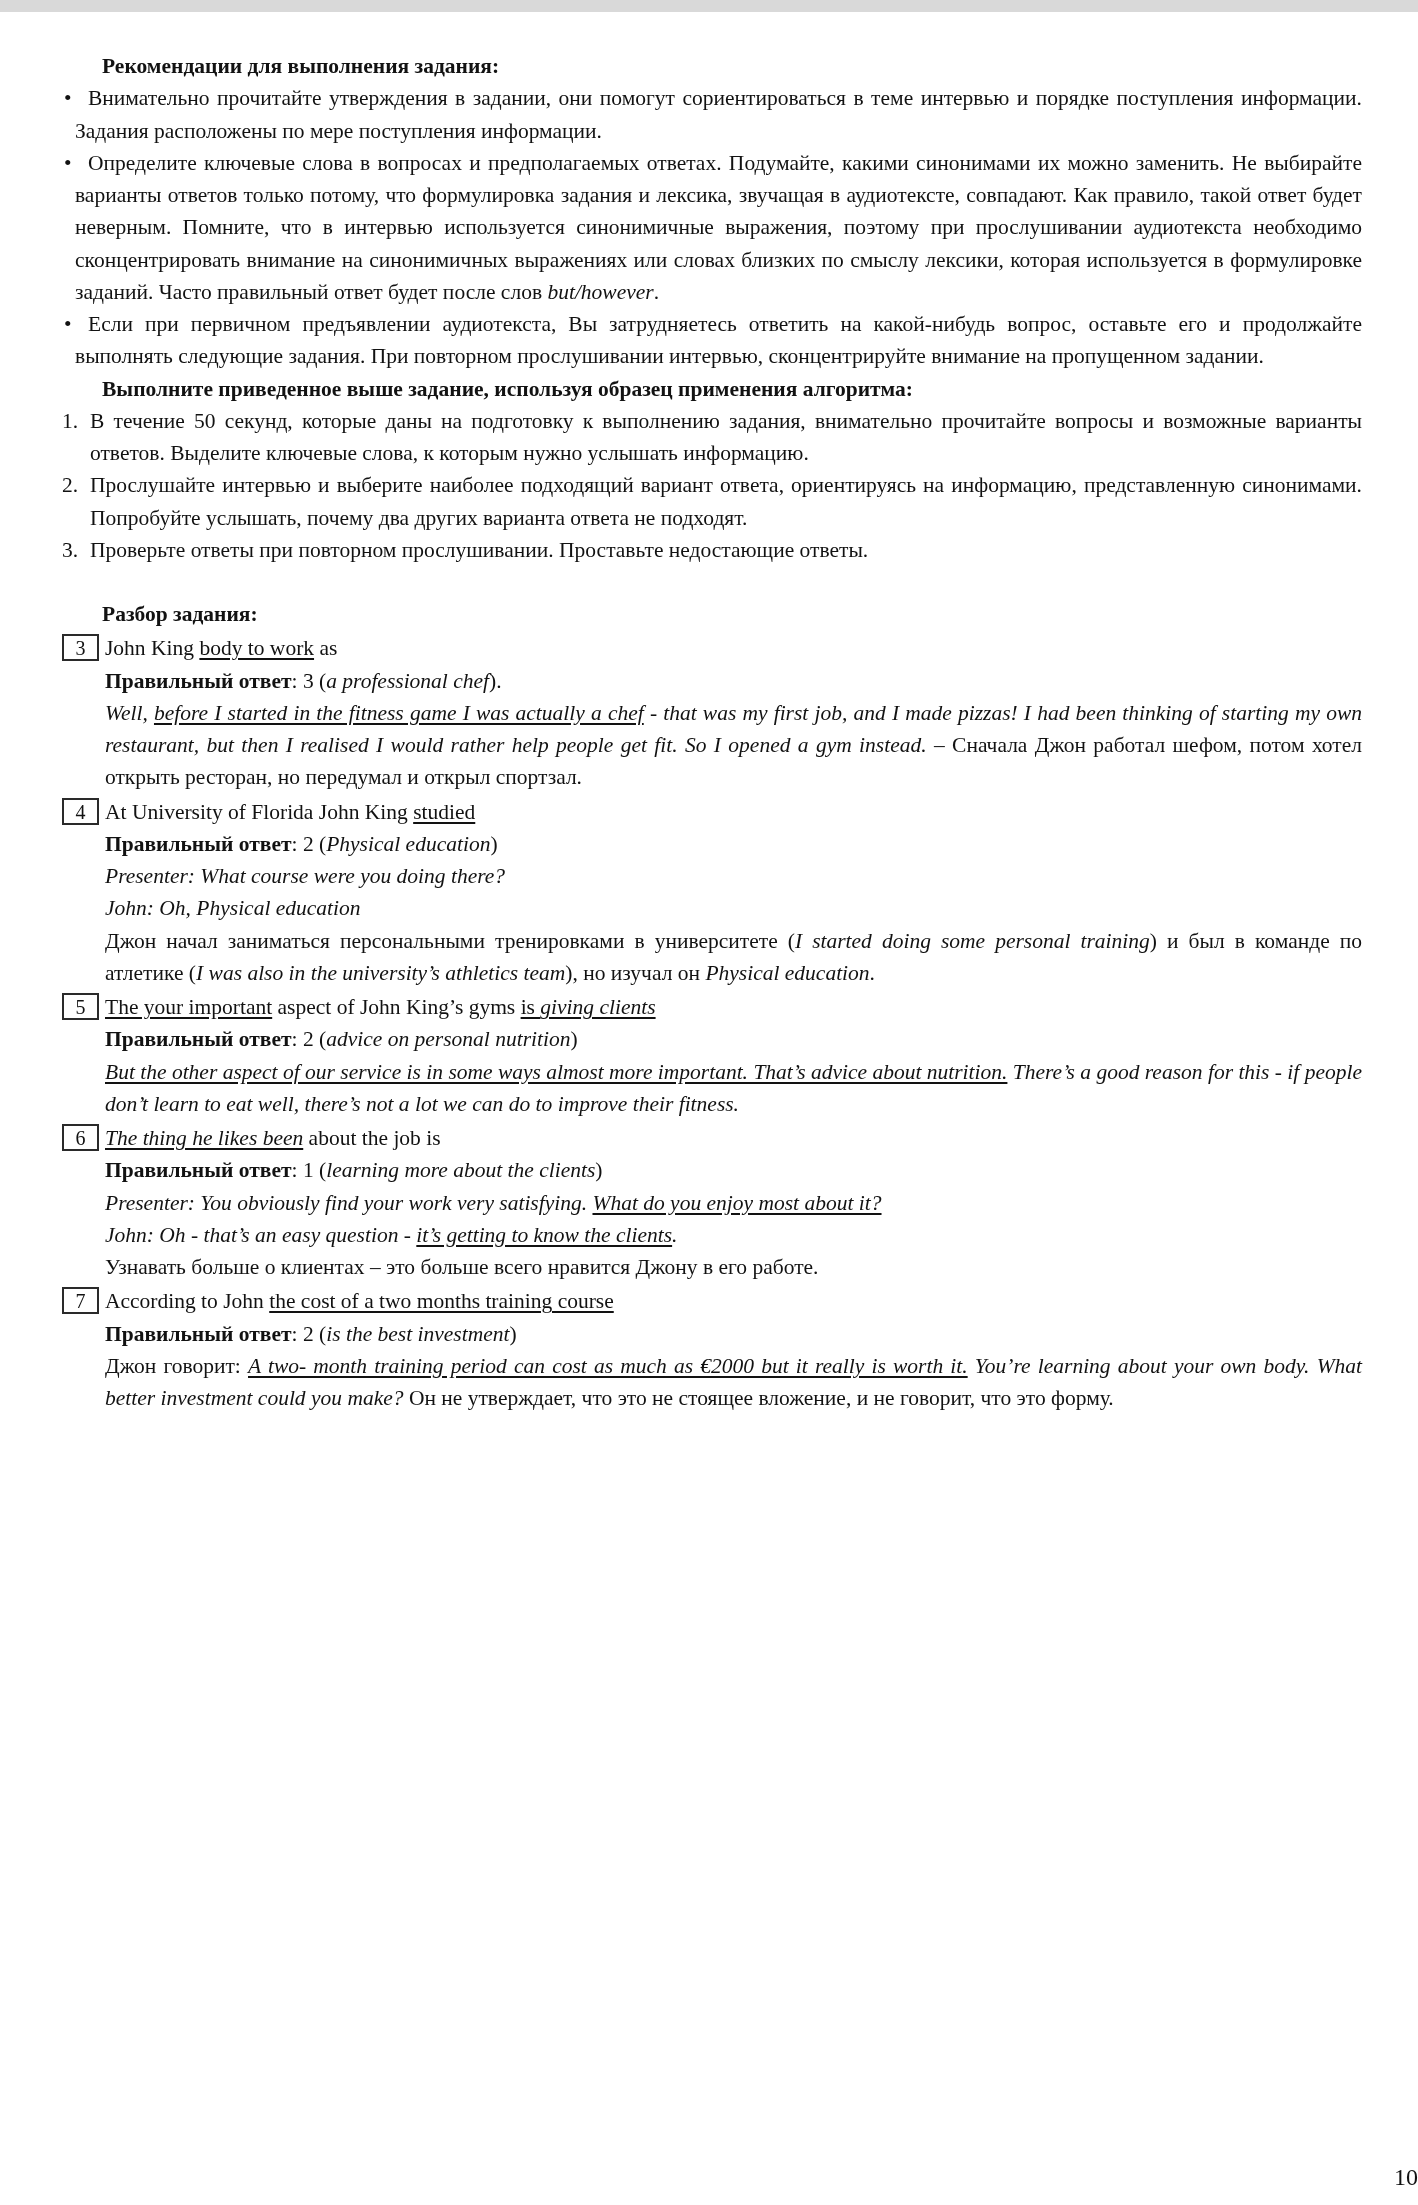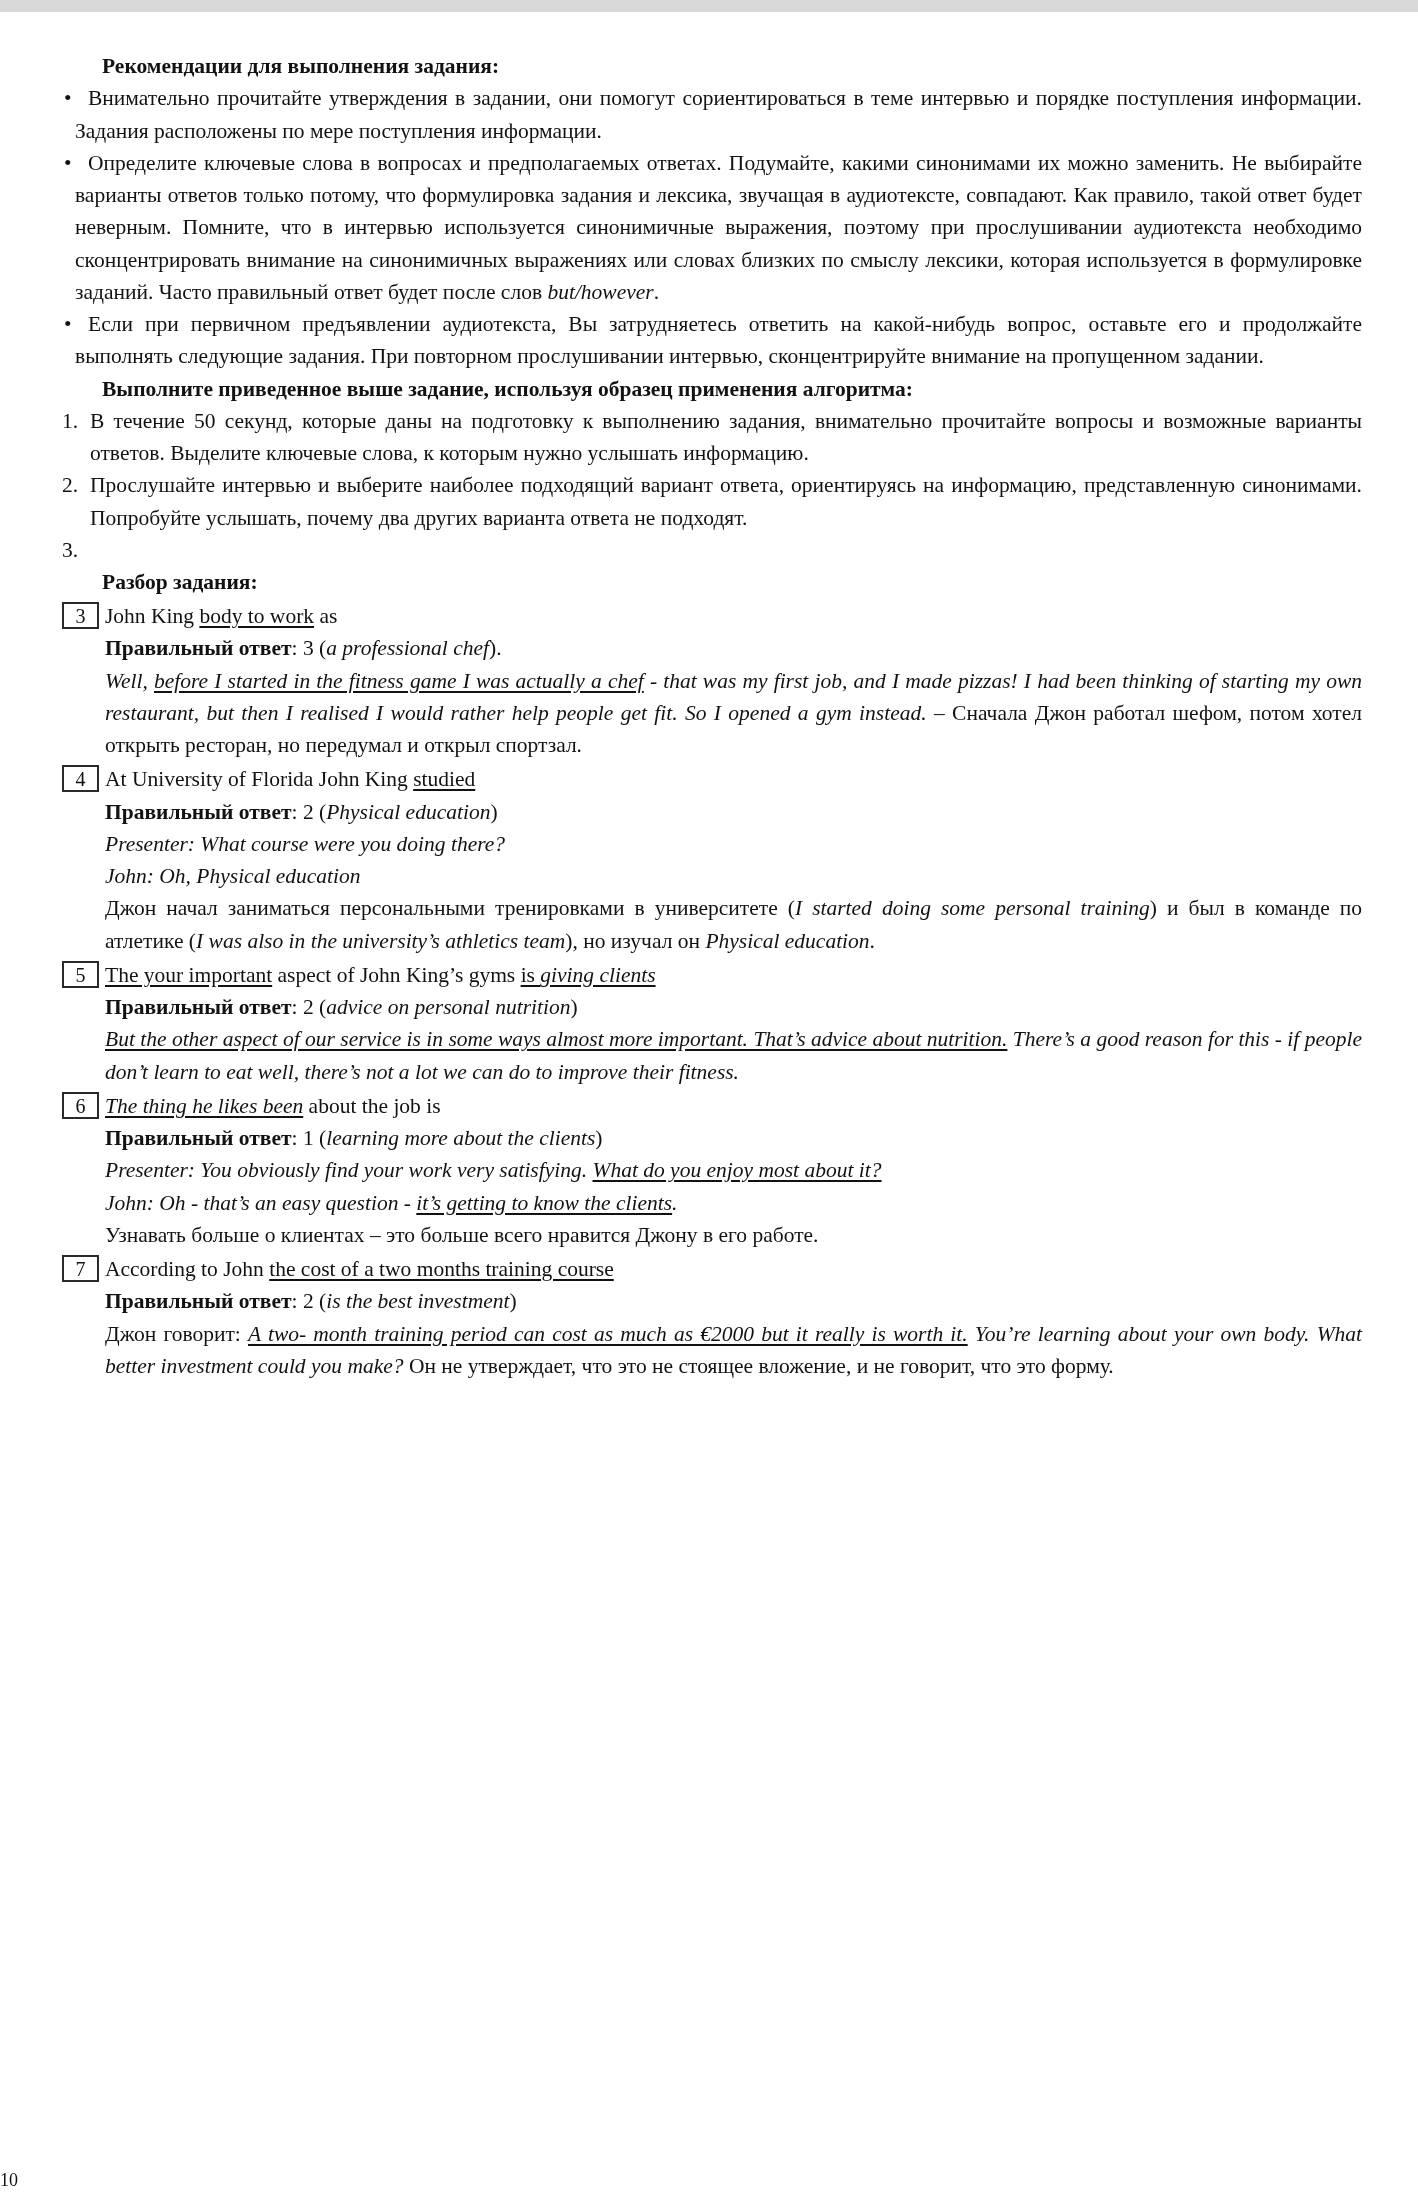--- a/index.html
+++ b/index.html
@@ -23,37 +23,37 @@
   .numbox{
     position:absolute;left:0;top:2px;width:37px;height:27px;line-height:25px;
     border:2px solid #2a2a2a;text-align:center;box-sizing:border-box;
     font-size:20px;text-indent:0;
   }
   .task-p{padding-left:43px;}
   .b{font-weight:bold;}
   .i{font-style:italic;}
   .u{text-decoration:underline;text-underline-offset:3px;}
   .page-footer{
-    position:absolute;bottom:26px;left:0;width:100%;text-align:left;
-    font-size:18px;font-family:"Liberation Serif", serif;color:#121212;
+    position:absolute;bottom:26px;left:0;width:100%;text-align:right;
+    font-size:24px;font-family:"Liberation Serif", serif;color:#121212;
   }
 </style>
 </head>
 <body>
 
 <div class="page">
   <div class="content">
       <div class="blk heading"><span class="b">Рекомендации для выполнения задания:</span></div>
       <div class="blk bullet"><span class="marker">•</span><span>Внимательно прочитайте утверждения в задании, они помогут сориентироваться в теме интервью и порядке поступления информации. Задания расположены по мере поступления информации.</span></div>
       <div class="blk bullet"><span class="marker">•</span><span>Определите ключевые слова в вопросах и предполагаемых ответах. Подумайте, какими синонимами их можно заменить. Не выбирайте варианты ответов только потому, что формулировка задания и лексика, звучащая в аудиотексте, совпадают. Как правило, такой ответ будет неверным. Помните, что в интервью используется синонимичные выражения, поэтому при прослушивании аудиотекста необходимо сконцентрировать внимание на синонимичных выражениях или словах близких по смыслу лексики, которая используется в формулировке заданий. Часто правильный ответ будет после слов </span><span class="i">but/however</span><span>.</span></div>
       <div class="blk bullet"><span class="marker">•</span><span>Если при первичном предъявлении аудиотекста, Вы затрудняетесь ответить на какой-нибудь вопрос, оставьте его и продолжайте выполнять следующие задания. При повторном прослушивании интервью, сконцентрируйте внимание на пропущенном задании.</span></div>
       <div class="blk heading"><span class="b">Выполните приведенное выше задание, используя образец применения алгоритма:</span></div>
       <div class="blk numbered"><span class="marker">1.</span><span>В течение 50 секунд, которые даны на подготовку к выполнению задания, внимательно прочитайте вопросы и возможные варианты ответов. Выделите ключевые слова, к которым нужно услышать информацию.</span></div>
       <div class="blk numbered"><span class="marker">2.</span><span>Прослушайте интервью и выберите наиболее подходящий вариант ответа, ориентируясь на информацию, представленную синонимами. Попробуйте услышать, почему два других варианта ответа не подходят.</span></div>
-      <div class="blk numbered"><span class="marker">3.</span></div>
+      <div class="blk numbered"><span class="marker">3.</span><span>Проверьте ответы при повторном прослушивании. Проставьте недостающие ответы.</span></div>
       <div class="blk heading gap"><span class="b">Разбор задания:</span></div>
       <div class="blk task-title"><span class="marker numbox">3</span><span>John King </span><span class="u">body to work</span><span> as</span></div>
       <div class="blk task-p"><span class="b">Правильный ответ</span><span>: 3 (</span><span class="i">a professional chef</span><span>).</span></div>
       <div class="blk task-p"><span class="i">Well, </span><span class="i u">before I started in the fitness game I was actually a chef</span><span class="i"> - that was my first job, and I made pizzas! I had been thinking of starting my own restaurant, but then I realised I would rather help people get fit. So I opened a gym instead.</span><span> – Сначала Джон работал шефом, потом хотел открыть ресторан, но передумал и открыл спортзал.</span></div>
       <div class="blk task-title"><span class="marker numbox">4</span><span>At University of Florida John King </span><span class="u">studied</span></div>
       <div class="blk task-p"><span class="b">Правильный ответ</span><span>: 2 (</span><span class="i">Physical education</span><span>)</span></div>
       <div class="blk task-p"><span class="i">Presenter: What course were you doing there?</span></div>
       <div class="blk task-p"><span class="i">John: Oh, Physical education</span></div>
       <div class="blk task-p"><span>Джон начал заниматься персональными тренировками в университете (</span><span class="i">I started doing some personal training</span><span>) и был в команде по атлетике (</span><span class="i">I was also in the university’s athletics team</span><span>), но изучал он </span><span class="i">Physical education</span><span>.</span></div>
       <div class="blk task-title"><span class="marker numbox">5</span><span class="u">The your important</span><span> aspect of John King’s gyms </span><span class="u">is </span><span class="i u">giving clients</span></div>

